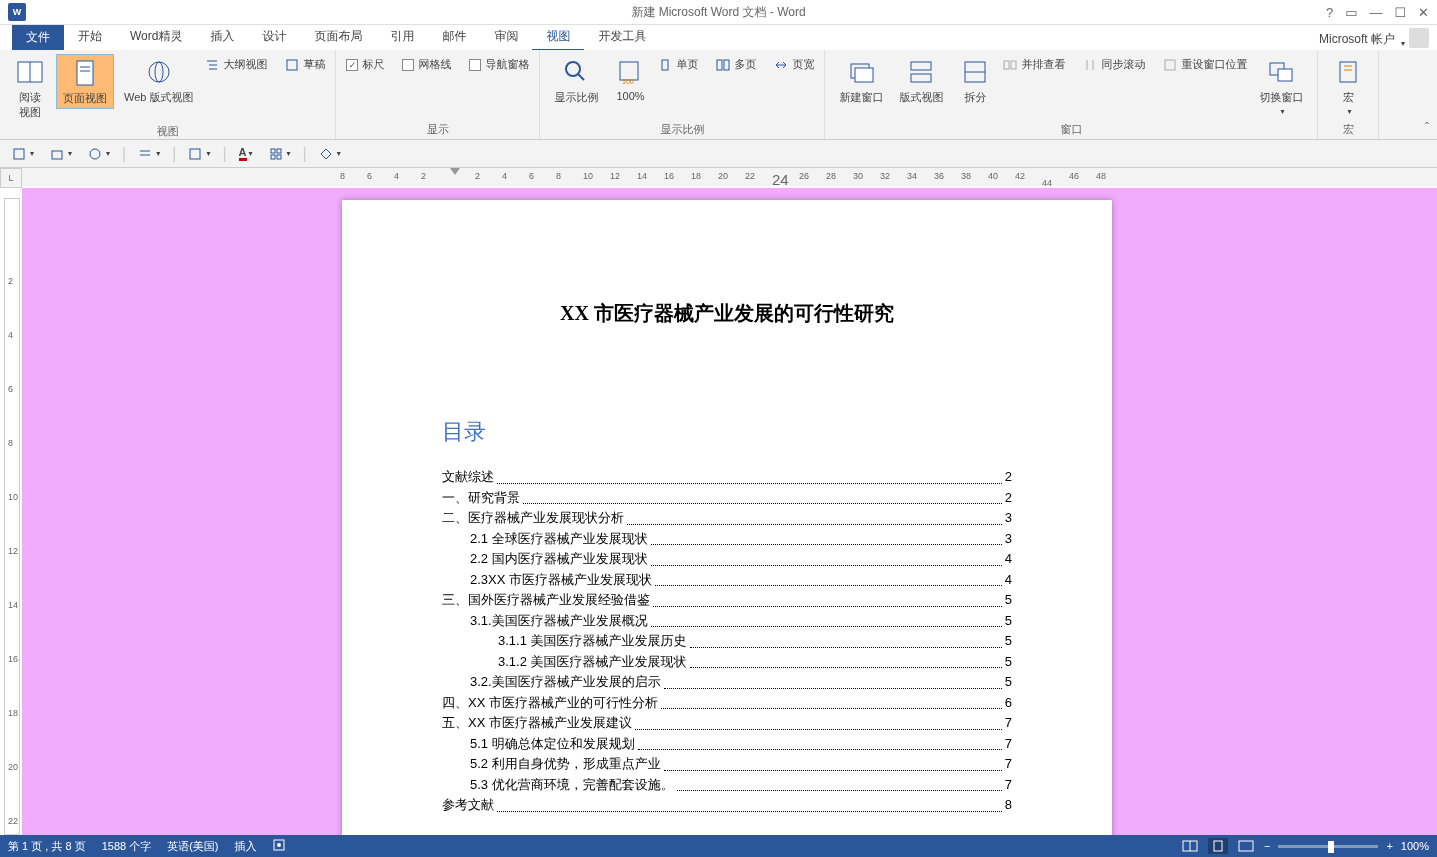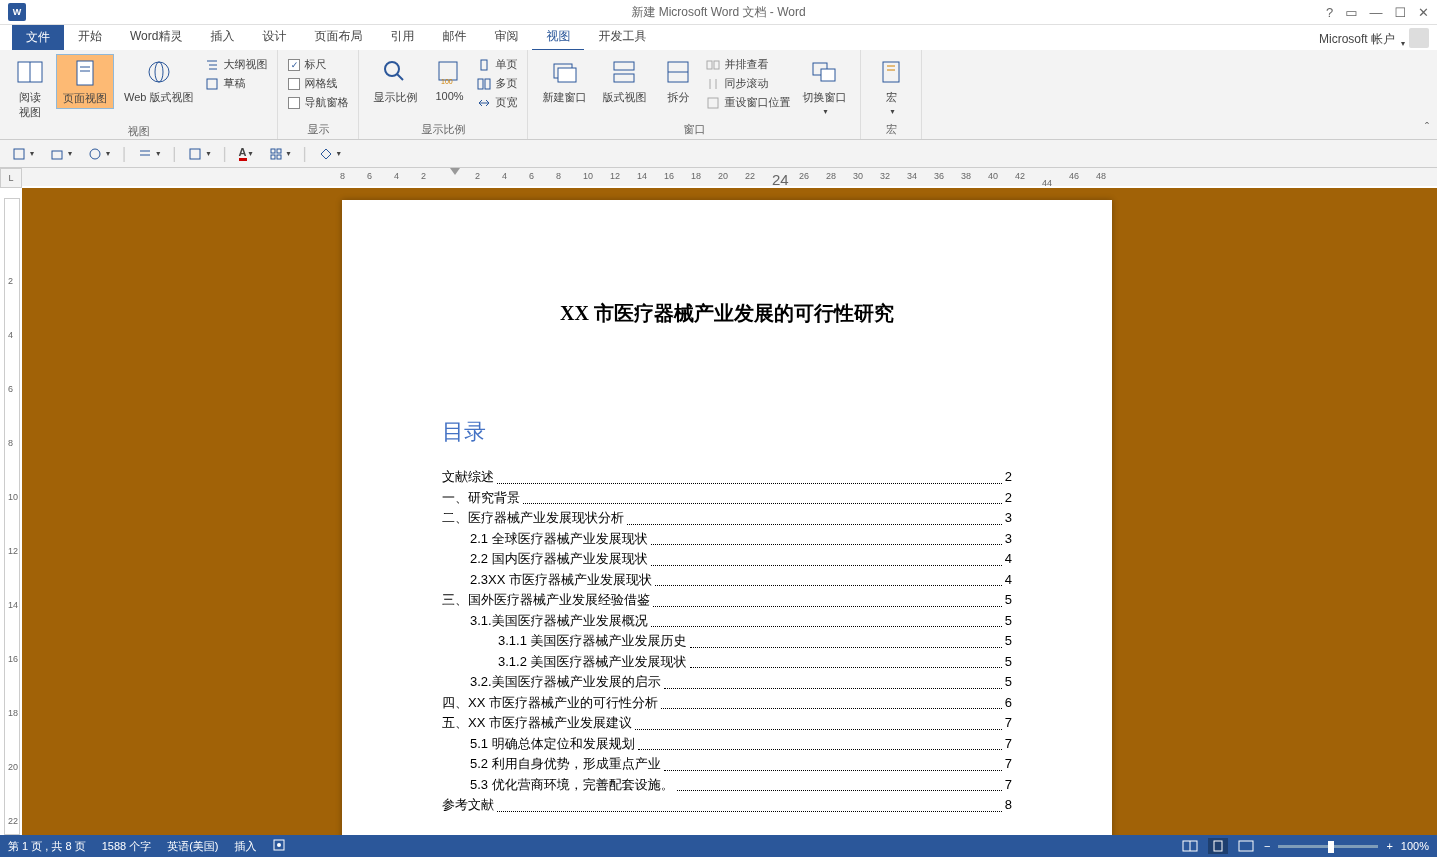--- a/index.html
+++ b/index.html
@@ -15,29 +15,29 @@
 .menu-item.active{color:#2b579a;border-bottom:2px solid #2b579a}
 .account{position:absolute;right:8px;display:flex;align-items:flex-end;gap:4px;font-size:12px;color:#444}
 .account-icon{width:20px;height:20px;background:#ddd;border-radius:2px}
 .ribbon{height:90px;background:#f3f3f3;border-bottom:1px solid #ccc;display:flex;position:relative}
 .ribbon-group{border-right:1px solid #ddd;padding:4px 8px 0;display:flex;flex-direction:column;height:100%}
 .ribbon-group-content{flex:1;display:flex;gap:4px;align-items:flex-start}
 .ribbon-group-label{font-size:11px;color:#666;text-align:center;padding:2px 0}
 .big-btn{display:flex;flex-direction:column;align-items:center;padding:2px 6px;cursor:pointer;font-size:11px;color:#444;gap:2px}
 .big-btn.active{background:#fdba74;border:1px solid #90b8d8}
 .big-icon{width:32px;height:32px;display:flex;align-items:center;justify-content:center}
-.small-items{display:flex;flex-direction:column;gap:2px;padding-top:2px}
+.small-items{display:flex;flex-direction:row;gap:14px;padding-top:2px}
 .small-item{display:flex;align-items:center;gap:4px;font-size:11px;color:#444;padding:1px 2px;cursor:pointer}
 .checkbox{width:12px;height:12px;border:1px solid #888;background:#fff;display:inline-flex;align-items:center;justify-content:center;font-size:9px;color:#2b579a}
 .collapse-btn{position:absolute;right:8px;bottom:4px;font-size:12px;color:#666;cursor:pointer}
 .qat{height:28px;background:#f3f3f3;border-bottom:1px solid #ccc;display:flex;align-items:center;padding-left:8px;gap:8px}
 .qat-item{display:flex;align-items:center;font-size:11px;color:#444;cursor:pointer;padding:2px 4px}
 .qat-item svg{margin-right:2px}
 .ruler-corner{position:absolute;left:0;top:168px;width:22px;height:20px;background:#f3f3f3;border:1px solid #ccc;display:flex;align-items:center;justify-content:center;font-size:9px;color:#666}
-.doc-area{position:absolute;left:22px;right:0;top:188px;bottom:22px;background:#a16207;overflow:hidden}
+.doc-area{position:absolute;left:22px;right:0;top:188px;bottom:22px;background:#f0abfc;overflow:hidden}
 .page{position:absolute;left:320px;top:12px;width:770px;background:#fff;box-shadow:0 0 6px rgba(0,0,0,0.3);padding:100px 100px 40px}
 .doc-title{text-align:center;font-size:20px;font-weight:bold;font-family:SimSun,serif;margin-bottom:90px}
 .toc-title{font-size:22px;color:#4472c4;font-family:SimSun,serif;margin-bottom:20px}
 .toc-entry{display:flex;font-size:13px;font-family:SimSun,serif;line-height:1.5;margin-bottom:1px}
 .toc-text{white-space:nowrap}
 .toc-dots{flex:1;border-bottom:1px dotted #000;margin:0 3px 3px;min-width:20px}
 .toc-page{white-space:nowrap}
 .indent1{padding-left:28px}
 .indent2{padding-left:56px}
 .statusbar{position:absolute;bottom:0;left:0;right:0;height:22px;background:#2b579a;color:#fff;display:flex;align-items:center;font-size:11px;padding:0 8px}

